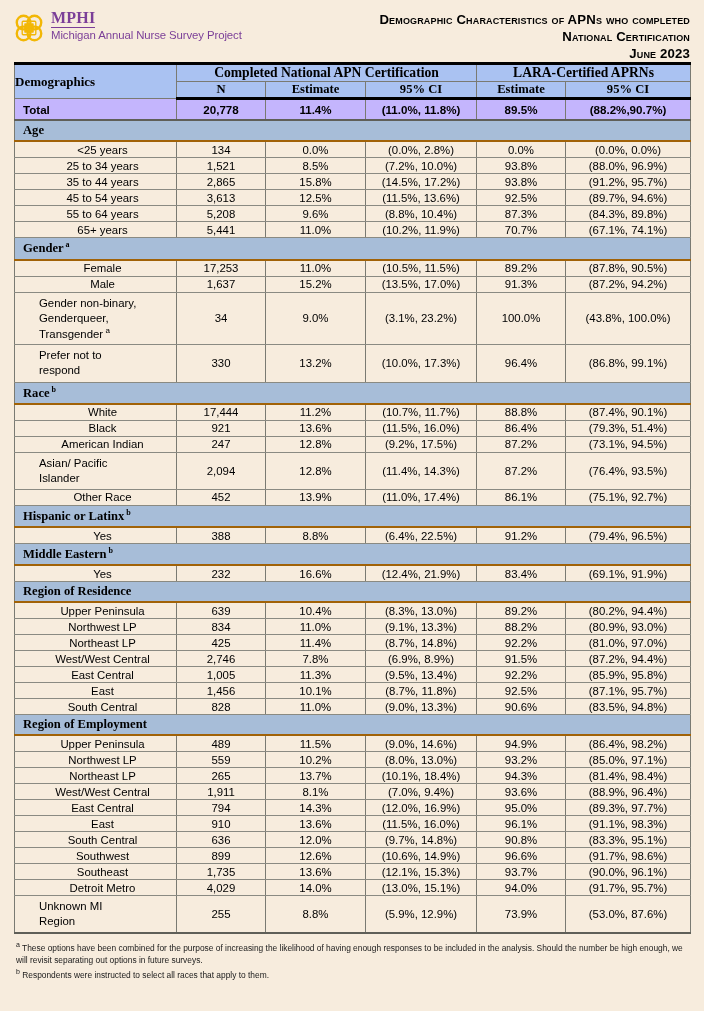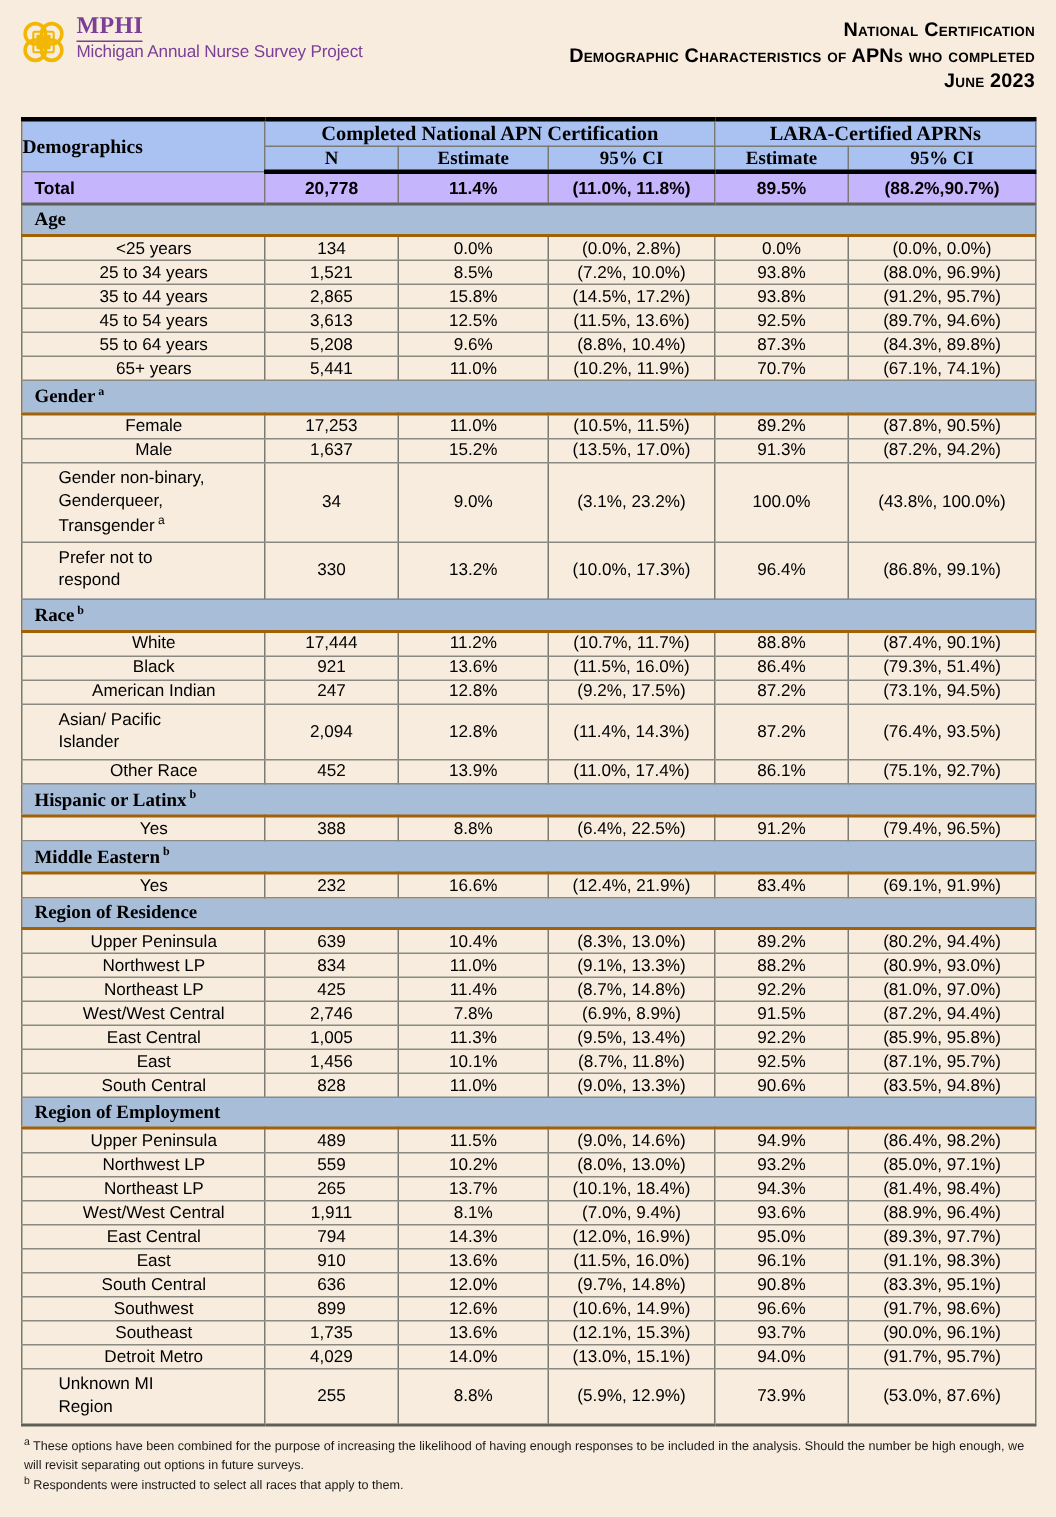--- a/index.html
+++ b/index.html
@@ -14,21 +14,21 @@
     font-family: "Liberation Sans", sans-serif;
     color: #000;
     position: relative;
   }
   
   .page-header {
     display: flex;
     align-items: flex-start;
     justify-content: space-between;
     padding: 8px 8px 0 8px;
-    height: 78px;
+    height: 62px;
     box-sizing: border-box;
   }
   .brand {
     display: flex;
     align-items: flex-start;
     gap: 5px;
     padding-left: 4px;
     padding-top: 2px;
   }
   .brand-logo {
@@ -209,22 +209,22 @@
         <rect x="53" y="53" width="11" height="11" rx="2"></rect>
       </g>
     </svg>
     <div class="brand-text">
       <div class="brand-acronym">MPHI</div>
       <div class="brand-tagline">Michigan Annual Nurse Survey Project</div>
     </div>
   </div>
 
   <div class="doc-title">
+    <div>Demographic Characteristics of APNs who completed</div>
     <div>National Certification</div>
-    <div>Demographic Characteristics of APNs who completed</div>
     <div>June 2023</div>
   </div>
 </div>
 
 <div class="table-wrap">
   <table class="demo">
     <colgroup>
       <col class="c-demo">
         <col class="c-n">
         <col class="c-est1">

